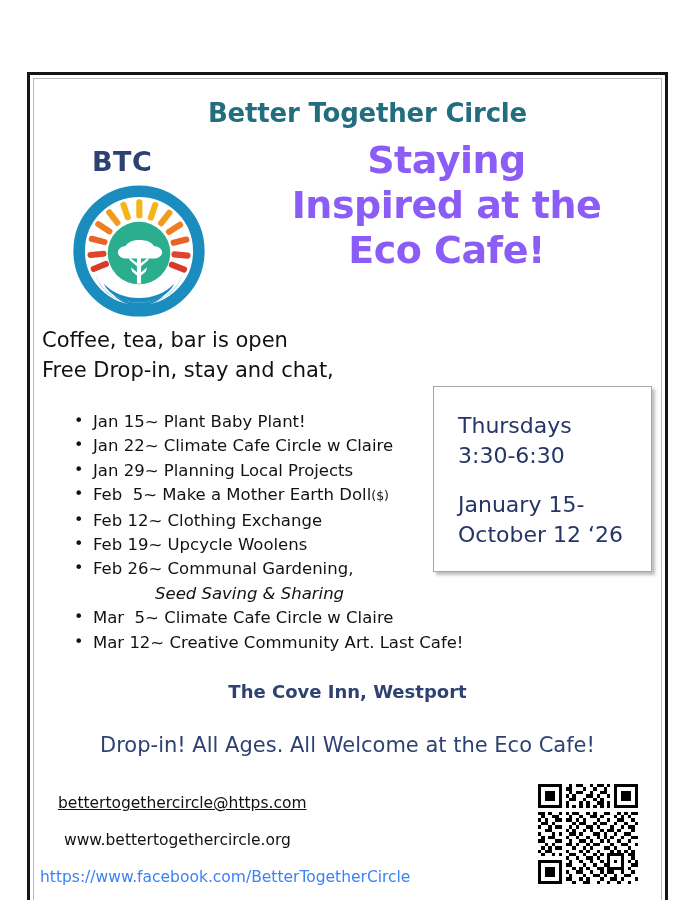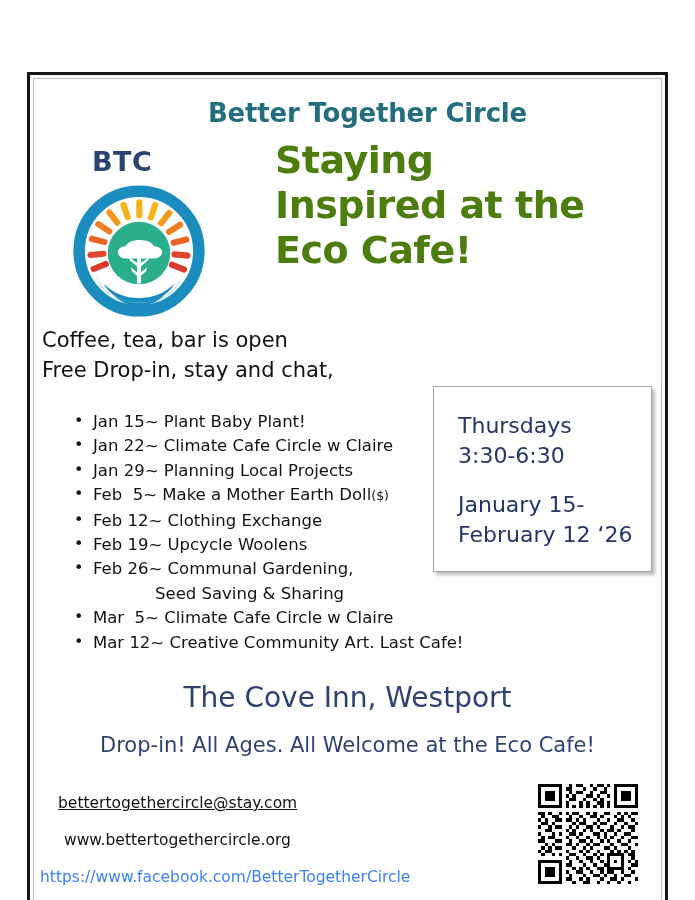--- a/index.html
+++ b/index.html
@@ -76,24 +76,25 @@
   #logo-wrap {
     position: absolute;
     left: 36px;
     top: 103px;
     width: 136px;
     height: 136px;
   }
 
   #main-heading {
     position: absolute;
-    left: 240px;
+    left: 224px;
     top: 58px;
     width: 375px;
-    color: #4d7c0f;
+    text-align: center;
+    color: #8b5cf6;
     font-weight: bold;
     font-size: 38px;
     line-height: 45px;
     letter-spacing: -0.5px;
   }
 
   
   #intro-block {
     position: absolute;
     left: 7px;
@@ -125,20 +126,21 @@
   #event-list li .bullet {
     position: absolute;
     left: 9px;
     top: -1px;
     font-size: 16px;
     line-height: 24.4px;
   }
   #event-list li .cont {
     display: block;
     padding-left: 62px;
+    font-style: italic;
   }
   .tiny-note { font-size: 12.5px; }
 
   
   #schedule-box {
     position: absolute;
     left: 398px;
     top: 306px;
     width: 219px;
     height: 186px;
@@ -161,22 +163,22 @@
   #sched-end    { top: 133px; }
 
   
   #venue-line {
     position: absolute;
     left: 0;
     top: 601px;
     width: 100%;
     text-align: center;
     color: #2E4272;
-    font-weight: normal;
-    font-size: 28px;
+    font-weight: bold;
+    font-size: 18px;
   }
   #welcome-line {
     position: absolute;
     left: 0;
     top: 653px;
     width: 100%;
     text-align: center;
     color: #2E4272;
     font-size: 21px;
   }
@@ -288,28 +290,28 @@
       <li><span class="bullet">•</span><span>Feb 19~</span> <span>Upcycle Woolens</span></li>
       <li><span class="bullet">•</span><span>Feb 26~</span> <span>Communal Gardening,</span><span class="cont">Seed Saving &amp; Sharing</span></li>
       <li><span class="bullet">•</span><span>Mar  5~</span> <span>Climate Cafe Circle w Claire</span></li>
       <li><span class="bullet">•</span><span>Mar 12~</span> <span>Creative Community Art. Last Cafe!</span></li>
     </ul>
 
     <div id="schedule-box">
       <div class="sched-line" id="sched-days">Thursdays</div>
       <div class="sched-line" id="sched-time">3:30-6:30</div>
       <div class="sched-line" id="sched-start">January 15-</div>
-      <div class="sched-line" id="sched-end">February 12 ‘26</div>
+      <div class="sched-line" id="sched-end">October 12 ‘26</div>
     </div>
 
     <div id="venue-line">The Cove Inn, Westport</div>
 
     <div id="welcome-line"><span>Drop-in! All Ages. All Welcome at the Eco Cafe!</span></div>
 
-    <div id="contact-email">bettertogethercircle@stay.com</div>
+    <div id="contact-email">bettertogethercircle@https.com</div>
     <div id="contact-web">www.bettertogethercircle.org</div>
     <div id="contact-facebook">https://www.facebook.com/BetterTogetherCircle</div>
 
     <div id="qr-code">
       <svg viewBox="0 0 29 29" width="100" height="100" shape-rendering="crispEdges" aria-hidden="true">
         <rect width="29" height="29" fill="#ffffff"></rect>
         <g fill="#000000">
 
           <rect x="0" y="0" width="7" height="1"></rect>
             <rect x="0" y="6" width="7" height="1"></rect>

